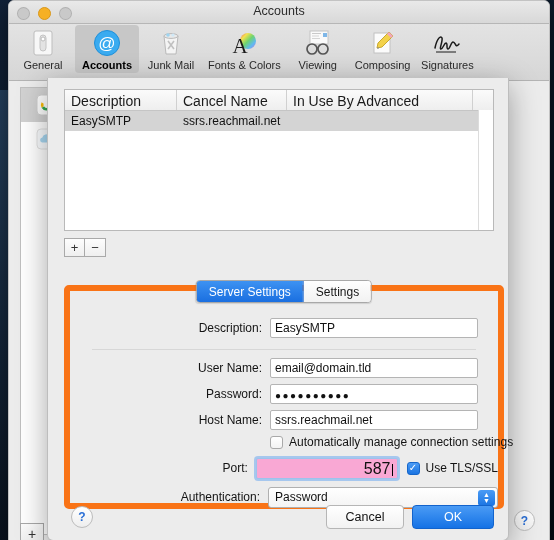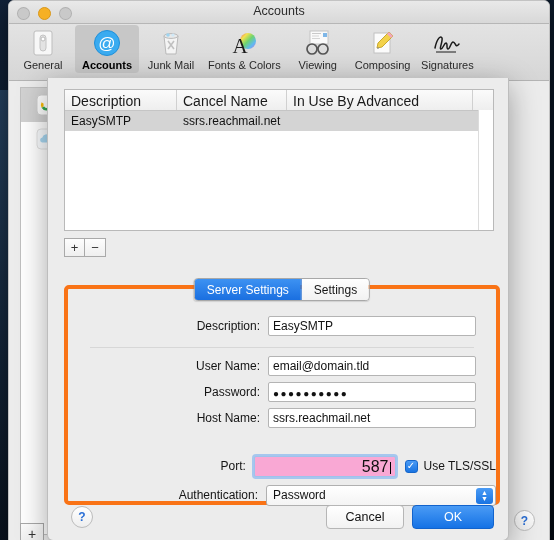--- a/index.html
+++ b/index.html
@@ -86,21 +86,21 @@
   
   .pmwrap{position:absolute;left:16px;top:160px;display:flex;}
   .pmbtn{width:21px;height:19px;border:1px solid #a9a9a9;
     background:linear-gradient(180deg,#fdfdfd,#efefef);
     display:flex;align-items:center;justify-content:center;
     font-size:13px;color:#333;box-sizing:border-box;}
   .pmbtn.minus{border-left:none;}
 
   
   .tabbox{position:absolute;left:16px;top:207px;width:428px;height:212px;
-    border:4px solid #f97316;border-radius:5px;background:#ececec;}
+    border:6px solid #f97316;border-radius:5px;background:#ececec;}
   .tabs{position:absolute;left:50%;transform:translateX(-50%);top:-11px;
     display:flex;height:21px;border-radius:4px;overflow:hidden;
     border:1px solid #a8a8a8;box-shadow:0 1px 1px rgba(0,0,0,.12);}
   .tab{padding:0 12px;display:flex;align-items:center;font-size:12px;
     background:linear-gradient(180deg,#fefefe,#f2f2f2);color:#161616;}
   .tab.active{background:linear-gradient(180deg,#3d92f2,#1a6fe0);color:#fff;
     border-right:1px solid #1665cf;}
 
   
   .frow{position:absolute;left:0;width:100%;height:22px;display:flex;align-items:center;}
@@ -335,20 +335,24 @@
       <div class="frow" style="top:92px;">
         <div class="flabel">Password:</div>
         <div class="finput dots">●●●●●●●●●●</div>
       </div>
 
       <div class="frow" style="top:118px;">
         <div class="flabel">Host Name:</div>
         <div class="finput">ssrs.reachmail.net</div>
       </div>
 
+      <div class="cbrow" style="left:200px;top:144px;">
+        <div class="cbox"></div>
+        <div class="cblabel">Automatically manage connection settings</div>
+      </div>
 
       <div class="frow" style="top:166px;">
         <div class="flabel">Port:</div>
         <div class="portinput"><span>587</span><span class="caret"></span></div>
         <div class="cbrow" style="position:static;margin-left:9px;">
           <div class="cbox on">
             <span class="cmark">✓</span>
           </div>
           <div class="cblabel">Use TLS/SSL</div>
         </div>

